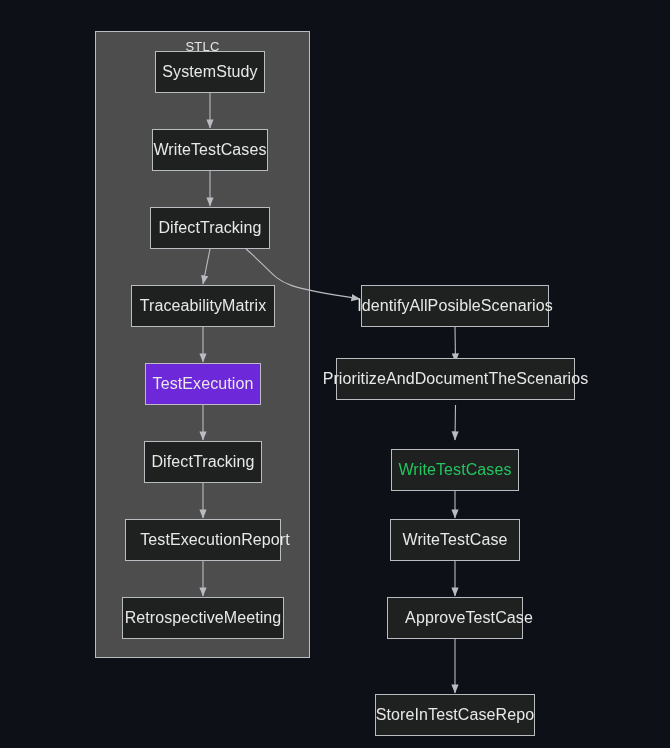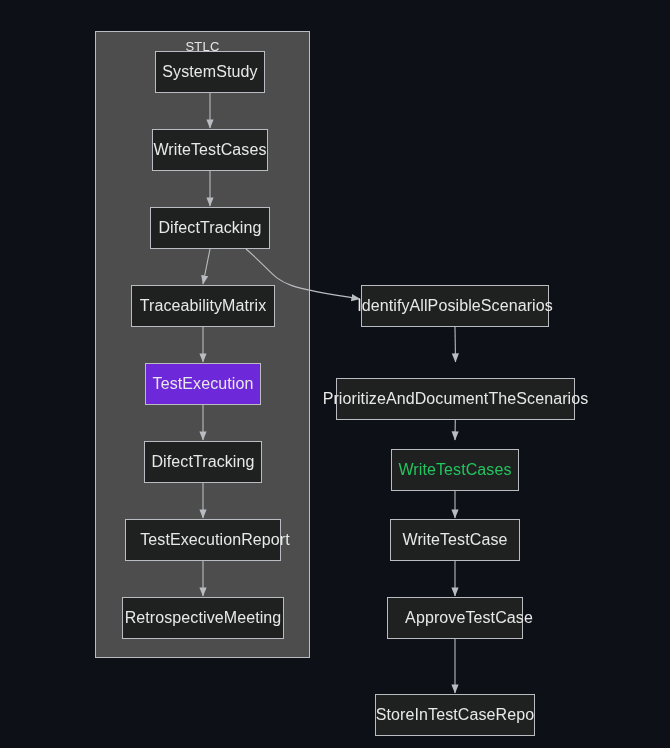--- a/index.html
+++ b/index.html
@@ -115,21 +115,21 @@
       </div>
       <div class="node" style="left: 125px; top: 519px; width: 156px; height: 42px; background: rgb(31, 32, 32); border-color: rgb(185, 188, 192); color: rgb(232, 232, 232); padding-left: 24px;">
         <span class="node-label">TestExecutionReport</span>
       </div>
       <div class="node" style="left: 122px; top: 597px; width: 162px; height: 42px; background: rgb(31, 32, 32); border-color: rgb(185, 188, 192); color: rgb(232, 232, 232);">
         <span class="node-label">RetrospectiveMeeting</span>
       </div>
       <div class="node" style="left: 361px; top: 285px; width: 188px; height: 42px; background: rgb(31, 32, 32); border-color: rgb(185, 188, 192); color: rgb(232, 232, 232);">
         <span class="node-label">IdentifyAllPosibleScenarios</span>
       </div>
-      <div class="node" style="left: 336px; top: 378px; width: 239px; height: 42px; background: rgb(31, 32, 32); border-color: rgb(185, 188, 192); color: rgb(232, 232, 232);">
+      <div class="node" style="left: 336px; top: 358px; width: 239px; height: 42px; background: rgb(31, 32, 32); border-color: rgb(185, 188, 192); color: rgb(232, 232, 232);">
         <span class="node-label">PrioritizeAndDocumentTheScenarios</span>
       </div>
       <div class="node" style="left: 391px; top: 449px; width: 128px; height: 42px; background: rgb(31, 32, 32); border-color: rgb(185, 188, 192); color: #22c55e;">
         <span class="node-label">WriteTestCases</span>
       </div>
       <div class="node" style="left: 390px; top: 519px; width: 130px; height: 42px; background: rgb(31, 32, 32); border-color: rgb(185, 188, 192); color: rgb(232, 232, 232);">
         <span class="node-label">WriteTestCase</span>
       </div>
       <div class="node" style="left: 387px; top: 597px; width: 136px; height: 42px; background: rgb(31, 32, 32); border-color: rgb(185, 188, 192); color: rgb(232, 232, 232); padding-left: 28px;">
         <span class="node-label">ApproveTestCase</span>

